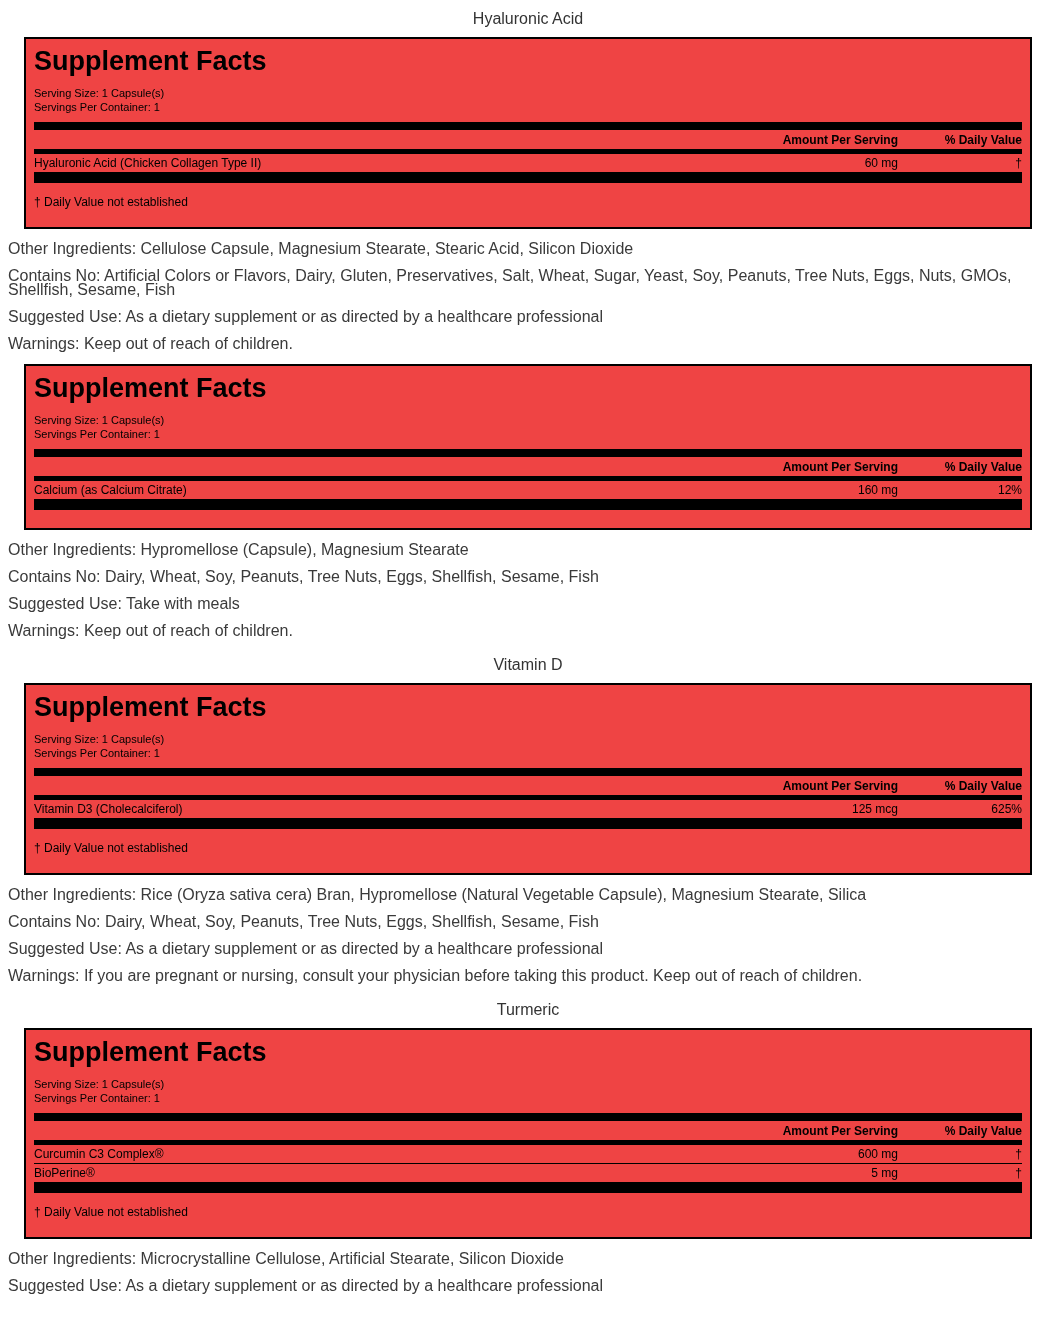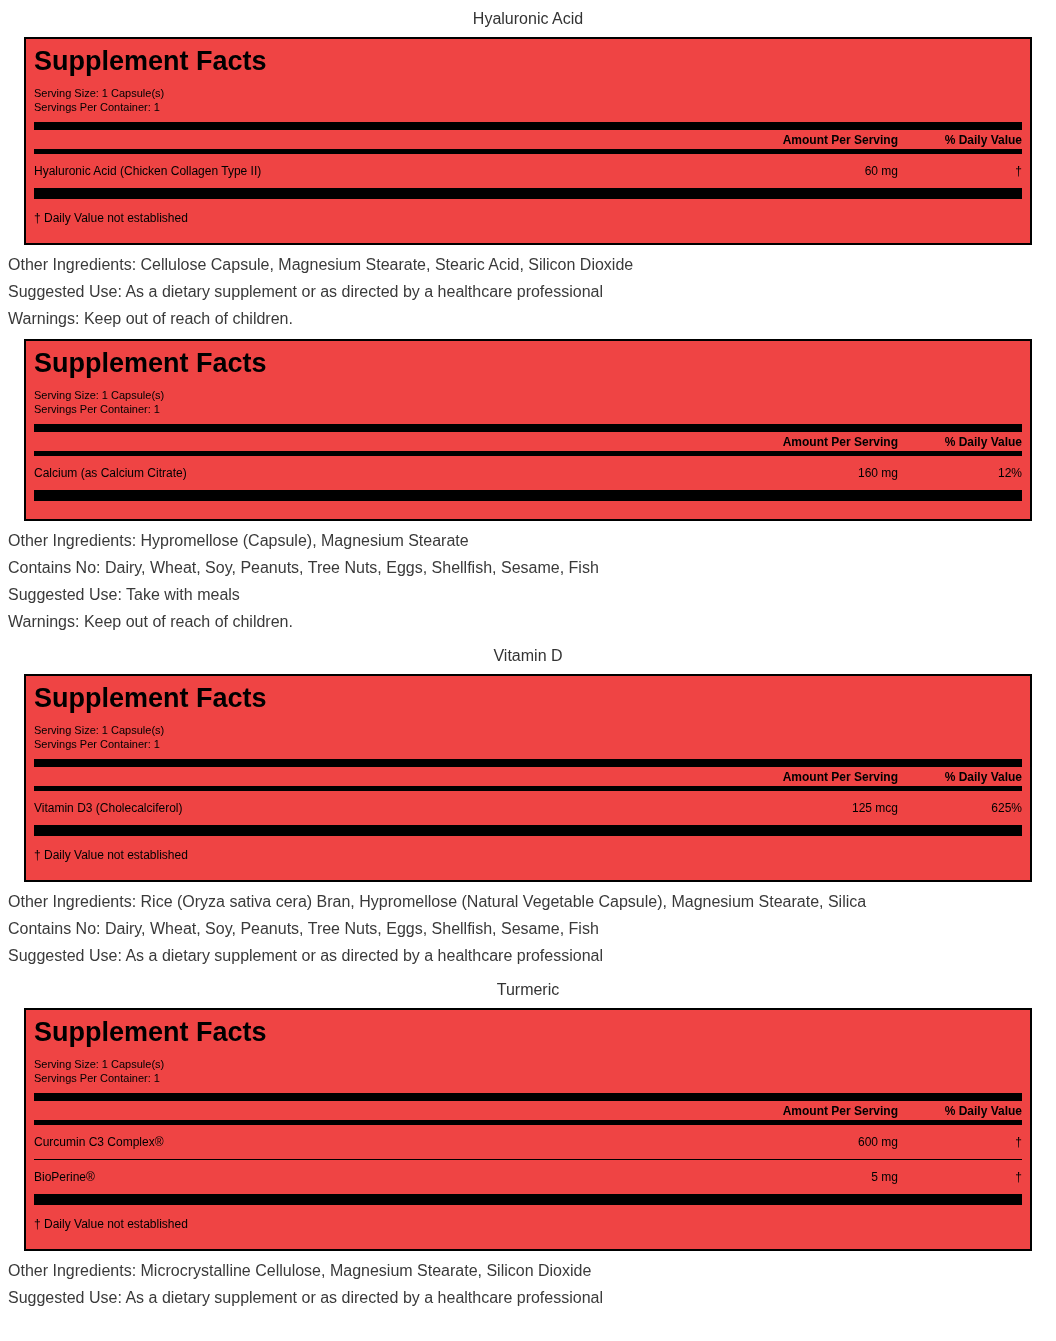--- a/index.html
+++ b/index.html
@@ -46,21 +46,21 @@
   .bar-medium { height: 5px; }
   .bar-heavy  { height: 11px; }
 
   .facts-header-row, .facts-row {
     display: flex;
     align-items: baseline;
     font-size: 12px;
     line-height: 14px;
   }
   .facts-header-row { font-weight: 700; padding: 3px 0 2px; justify-content: space-between; }
-  .facts-row { padding: 10px 0; justify-content: flex-end; }
+  .facts-row { padding: 2px 0; justify-content: flex-end; }
   .facts-row + .facts-row { border-top: 1px solid #000; }
 
   .col-name, .row-name { flex: 1 1 auto; text-align: left; }
   .col-amount, .row-amount { width: 170px; text-align: right; flex: 0 0 auto; }
   .col-dv, .row-dv { width: 124px; text-align: right; flex: 0 0 auto; }
 
   .footnote {
     font-size: 12px;
     line-height: 14px;
     margin-top: 12px;
@@ -98,20 +98,21 @@
     <span class="row-amount">60 mg</span>
     <span class="row-dv">†</span>
   </div>
 </div>
       <div class="bar bar-heavy"></div>
       <div class="footnote">† Daily Value not established</div>
     </div>
     <div class="notes">
   <p class="note">Other Ingredients: Cellulose Capsule, Magnesium Stearate, Stearic Acid, Silicon Dioxide</p>
 
+  <p class="note">Contains No: Artificial Colors or Flavors, Dairy, Gluten, Preservatives, Salt, Wheat, Sugar, Yeast, Soy, Peanuts, Tree Nuts, Eggs, Nuts, GMOs, Shellfish, Sesame, Fish</p>
 
   <p class="note">Suggested Use: As a dietary supplement or as directed by a healthcare professional</p>
 
   <p class="note">Warnings: Keep out of reach of children.</p>
 </div>
   </section>
 
   <section class="supp-section">
     <div class="facts-box">
       <h1 class="facts-heading">Supplement Facts</h1>
@@ -168,20 +169,21 @@
       <div class="bar bar-heavy"></div>
       <div class="footnote">† Daily Value not established</div>
     </div>
     <div class="notes">
   <p class="note">Other Ingredients: Rice (Oryza sativa cera) Bran, Hypromellose (Natural Vegetable Capsule), Magnesium Stearate, Silica</p>
 
   <p class="note">Contains No: Dairy, Wheat, Soy, Peanuts, Tree Nuts, Eggs, Shellfish, Sesame, Fish</p>
 
   <p class="note">Suggested Use: As a dietary supplement or as directed by a healthcare professional</p>
 
+  <p class="note">Warnings: If you are pregnant or nursing, consult your physician before taking this product. Keep out of reach of children.</p>
 </div>
   </section>
 
   <section class="supp-section">
     <h2 class="section-title">Turmeric</h2>
     <div class="facts-box">
       <h1 class="facts-heading">Supplement Facts</h1>
       <div class="serving-line">Serving Size: 1 Capsule(s)</div>
       <div class="serving-line">Servings Per Container: 1</div>
       <div class="bar bar-thick"></div>
@@ -201,20 +203,20 @@
   <div class="facts-row">
     <span class="row-name">BioPerine®</span>
     <span class="row-amount">5 mg</span>
     <span class="row-dv">†</span>
   </div>
 </div>
       <div class="bar bar-heavy"></div>
       <div class="footnote">† Daily Value not established</div>
     </div>
     <div class="notes">
-  <p class="note">Other Ingredients: Microcrystalline Cellulose, Magnesium Stearate, Silicon Dioxide</p>
+  <p class="note">Other Ingredients: Microcrystalline Cellulose, Artificial Stearate, Silicon Dioxide</p>
 
 
   <p class="note">Suggested Use: As a dietary supplement or as directed by a healthcare professional</p>
 
 </div>
   </section>
 </div>
 
 </body></html>

